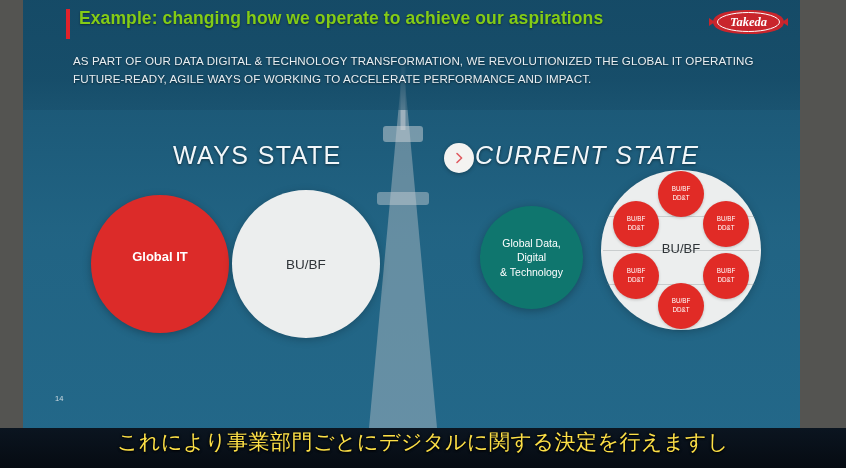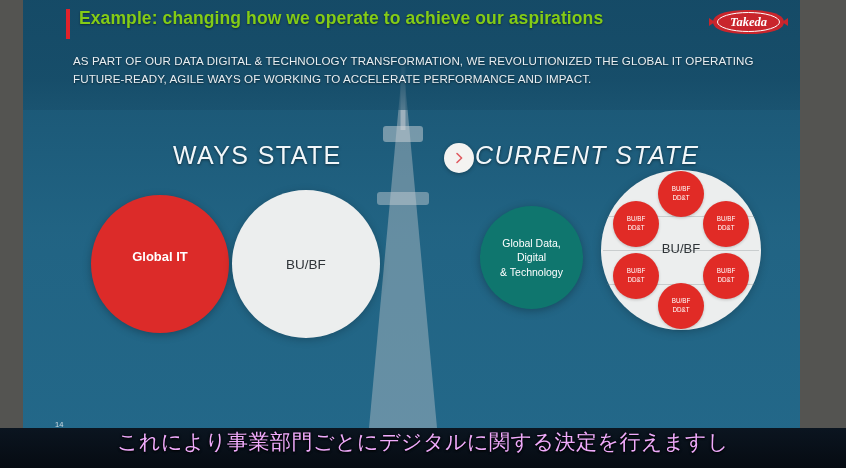--- a/index.html
+++ b/index.html
@@ -92,28 +92,28 @@
   .cluster{position:absolute;left:578px;top:170px;width:160px;height:160px;border-radius:50%;
      background:#eceeee;box-shadow:0 2px 10px rgba(0,0,0,.22);}
   .cluster .center-label{position:absolute;left:0;right:0;top:71px;text-align:center;
      color:#2f3438;font-size:13px;}
   .node{position:absolute;border-radius:50%;background:#e12b26;color:#fff;
      display:flex;flex-direction:column;align-items:center;justify-content:center;
      font-size:6.3px;line-height:8.6px;text-align:center;box-shadow:0 1px 3px rgba(0,0,0,.2);}
   .spoke{position:absolute;height:1px;background:rgba(120,128,134,.30);}
 
   
-  .page-num{position:absolute;left:32px;top:420px;color:#e9edf0;font-size:7.5px;opacity:.85;}
+  .page-num{position:absolute;left:32px;top:394px;color:#e9edf0;font-size:7.5px;opacity:.85;}
 
   
   .caption-bar{position:absolute;left:0;top:428px;width:846px;height:40px;
      background:linear-gradient(180deg,#0b1520 0%,#060b12 100%);}
   .caption-text{position:absolute;left:0;top:428px;width:846px;height:27px;
      display:flex;align-items:center;justify-content:center;
-     color:#f0abfc;font-size:21px;letter-spacing:.5px;
+     color:#fde047;font-size:21px;letter-spacing:.5px;
      text-shadow:0 0 3px rgba(0,0,0,.9),0 1px 2px rgba(0,0,0,.9);}
 </style>
 </head>
 <body>
 
 <div id="stage">
 
   <div class="sidebar-left"></div>
   <div class="sidebar-right"></div>
 

